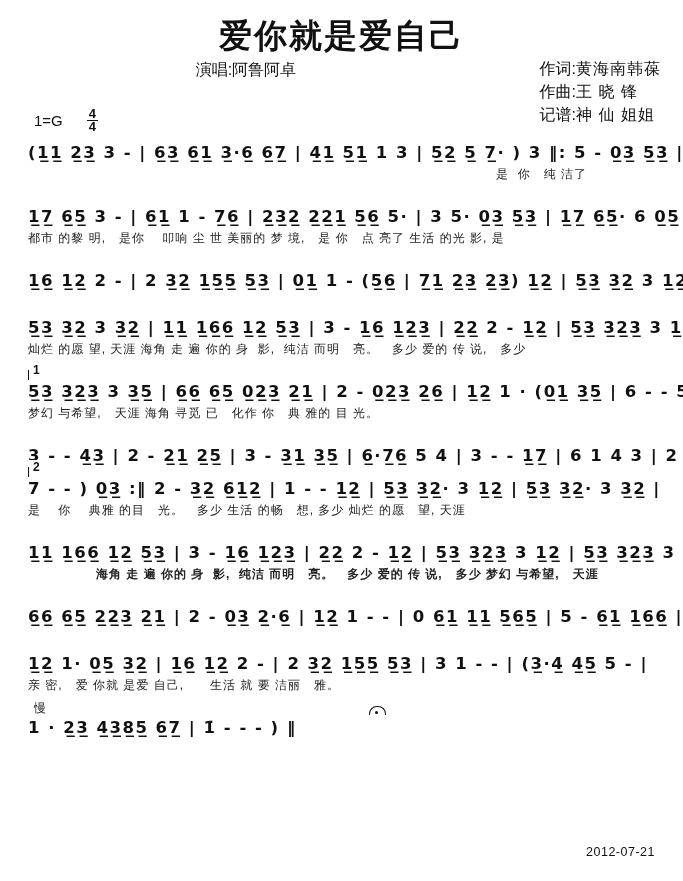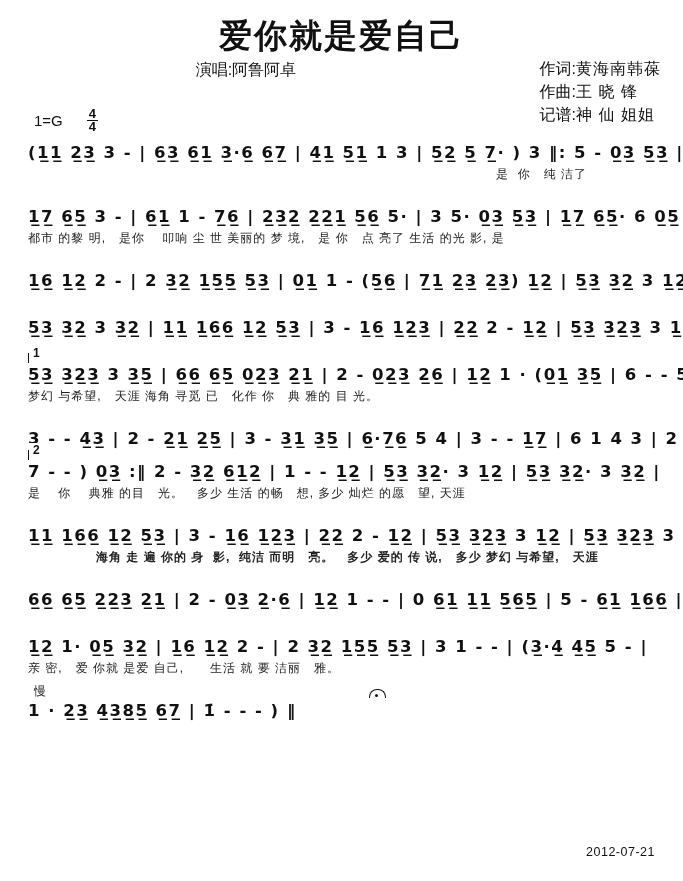--- a/index.html
+++ b/index.html
@@ -68,20 +68,21 @@
   </div>
       <div class="system">
     <div class="notation">1̲7̲ 6̲5̲ 3 - | 6̲1̲ 1 - 7̲6̲ | 2̲3̲2̲ 2̲2̲1̲ 5̲6̲ 5· | 3 5· 0̲3̲ 5̲3̲ | 1̲7̲ 6̲5̲· 6 0̲5̲ |</div>
     <div class="lyrics">都市 的黎 明,   是你    叩响 尘 世 美丽的 梦 境,   是 你   点 亮了 生活 的光 影, 是</div>
   </div>
       <div class="system">
     <div class="notation">1̲6̲ 1̲2̲ 2 - | 2 3̲2̲ 1̲5̲5̲ 5̲3̲ | 0̲1̲ 1 - (5̲6̲ | 7̲1̲ 2̲3̲ 2̲3̲) 1̲2̲ | 5̲3̲ 3̲2̲ 3 1̲2̲ |</div>
   </div>
       <div class="system">
     <div class="notation">5̲3̲ 3̲2̲ 3 3̲2̲ | 1̲1̲ 1̲6̲6̲ 1̲2̲ 5̲3̲ | 3 - 1̲6̲ 1̲2̲3̲ | 2̲2̲ 2 - 1̲2̲ | 5̲3̲ 3̲2̲3̲ 3 1̲2̲ |</div>
+    <div class="lyrics">灿烂 的愿 望, 天涯 海角 走 遍 你的 身  影,  纯洁 而明   亮。   多少 爱的 传 说,   多少</div>
   </div>
       <div class="system">
     <div class="notation">5̲3̲ 3̲2̲3̲ 3 3̲5̲ | 6̲6̲ 6̲5̲ 0̲2̲3̲ 2̲1̲ | 2 - 0̲2̲3̲ 2̲6̲ | 1̲2̲ 1 · (0̲1̲ 3̲5̲ | 6 - - 5 |</div>
     <div class="lyrics">梦幻 与希望,   天涯 海角 寻觅 已   化作 你   典 雅的 目 光。</div>
   <div class="volta">
           <span class="volta-label">1</span>
         </div>
       </div>
       <div class="system no-lyrics">
     <div class="notation">3 - - 4̲3̲ | 2 - 2̲1̲ 2̲5̲ | 3 - 3̲1̲ 3̲5̲ | 6̲·7̲6̲ 5 4 | 3 - - 1̲7̲ | 6 1 4 3 | 2 - - 1 |</div>

